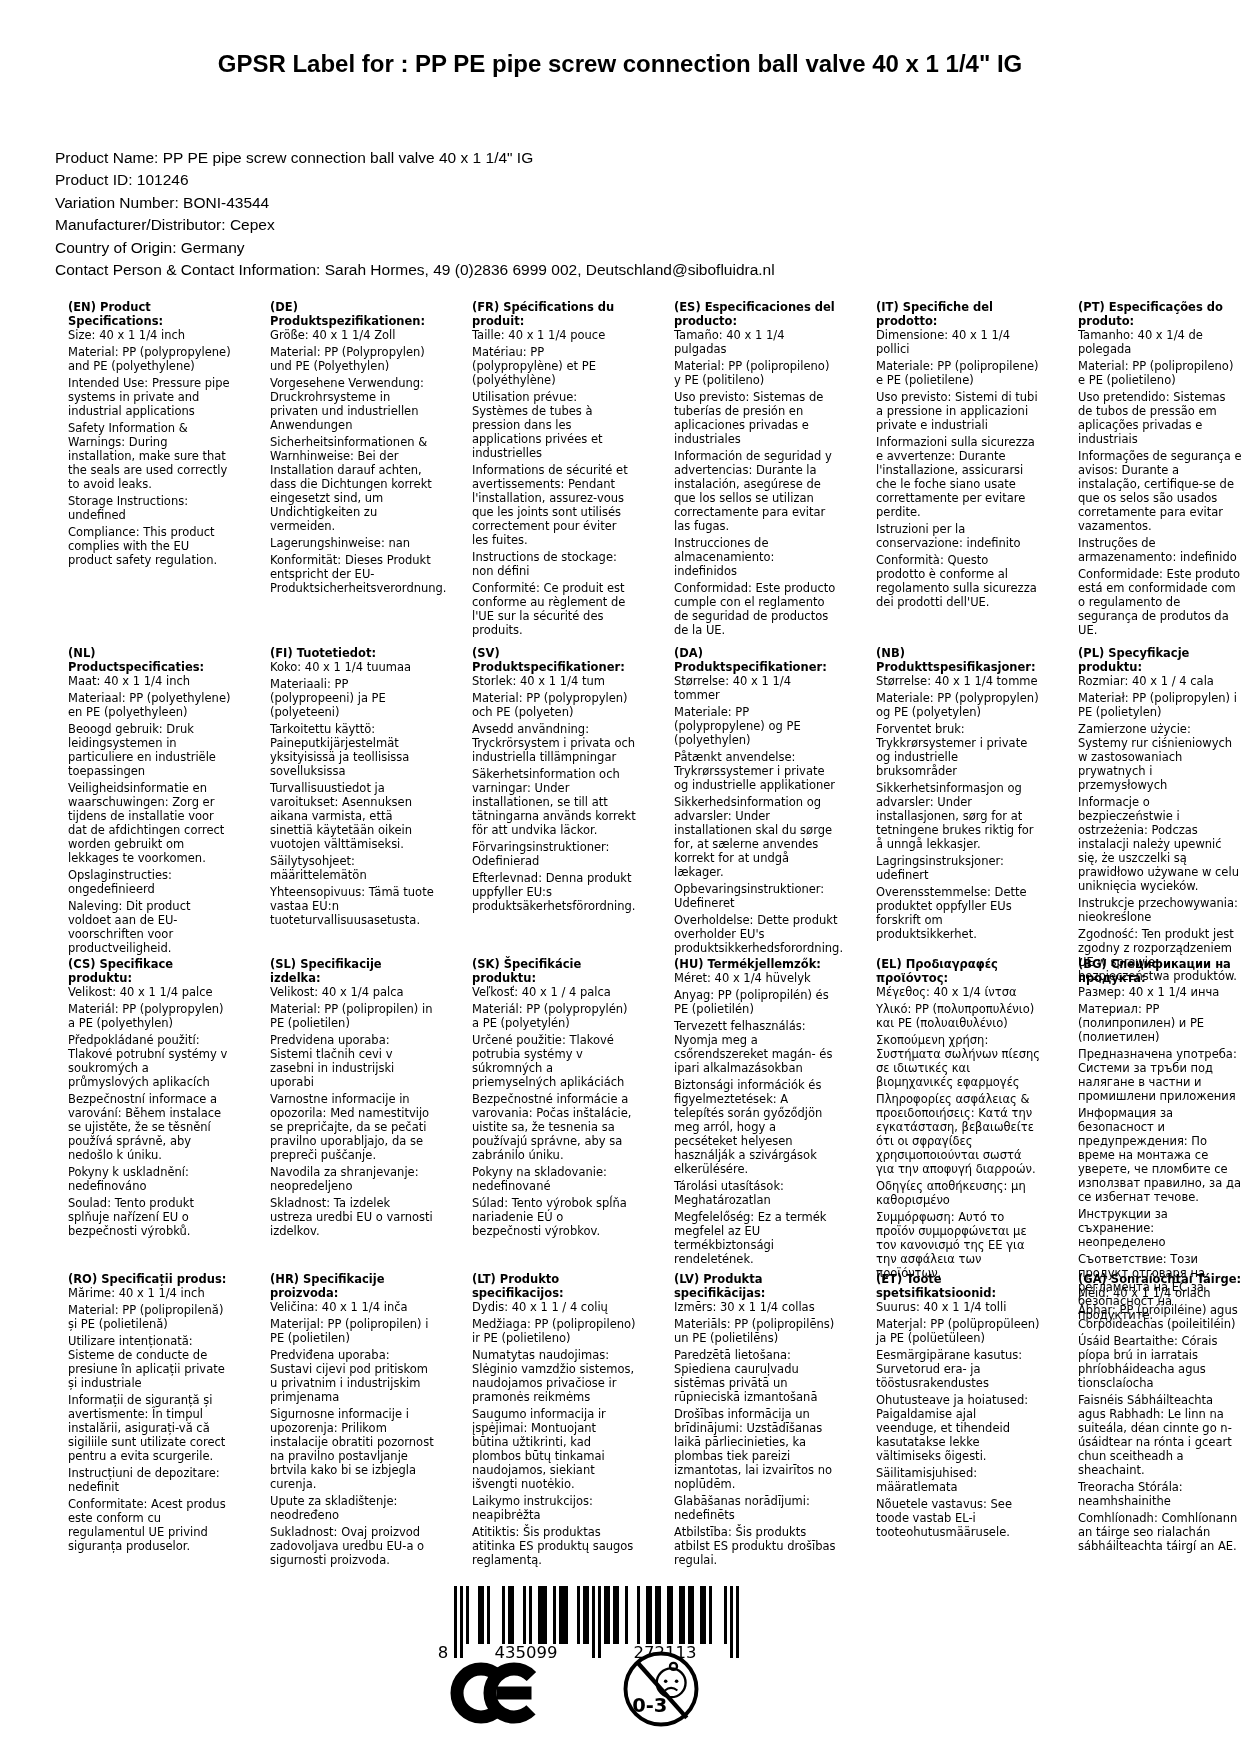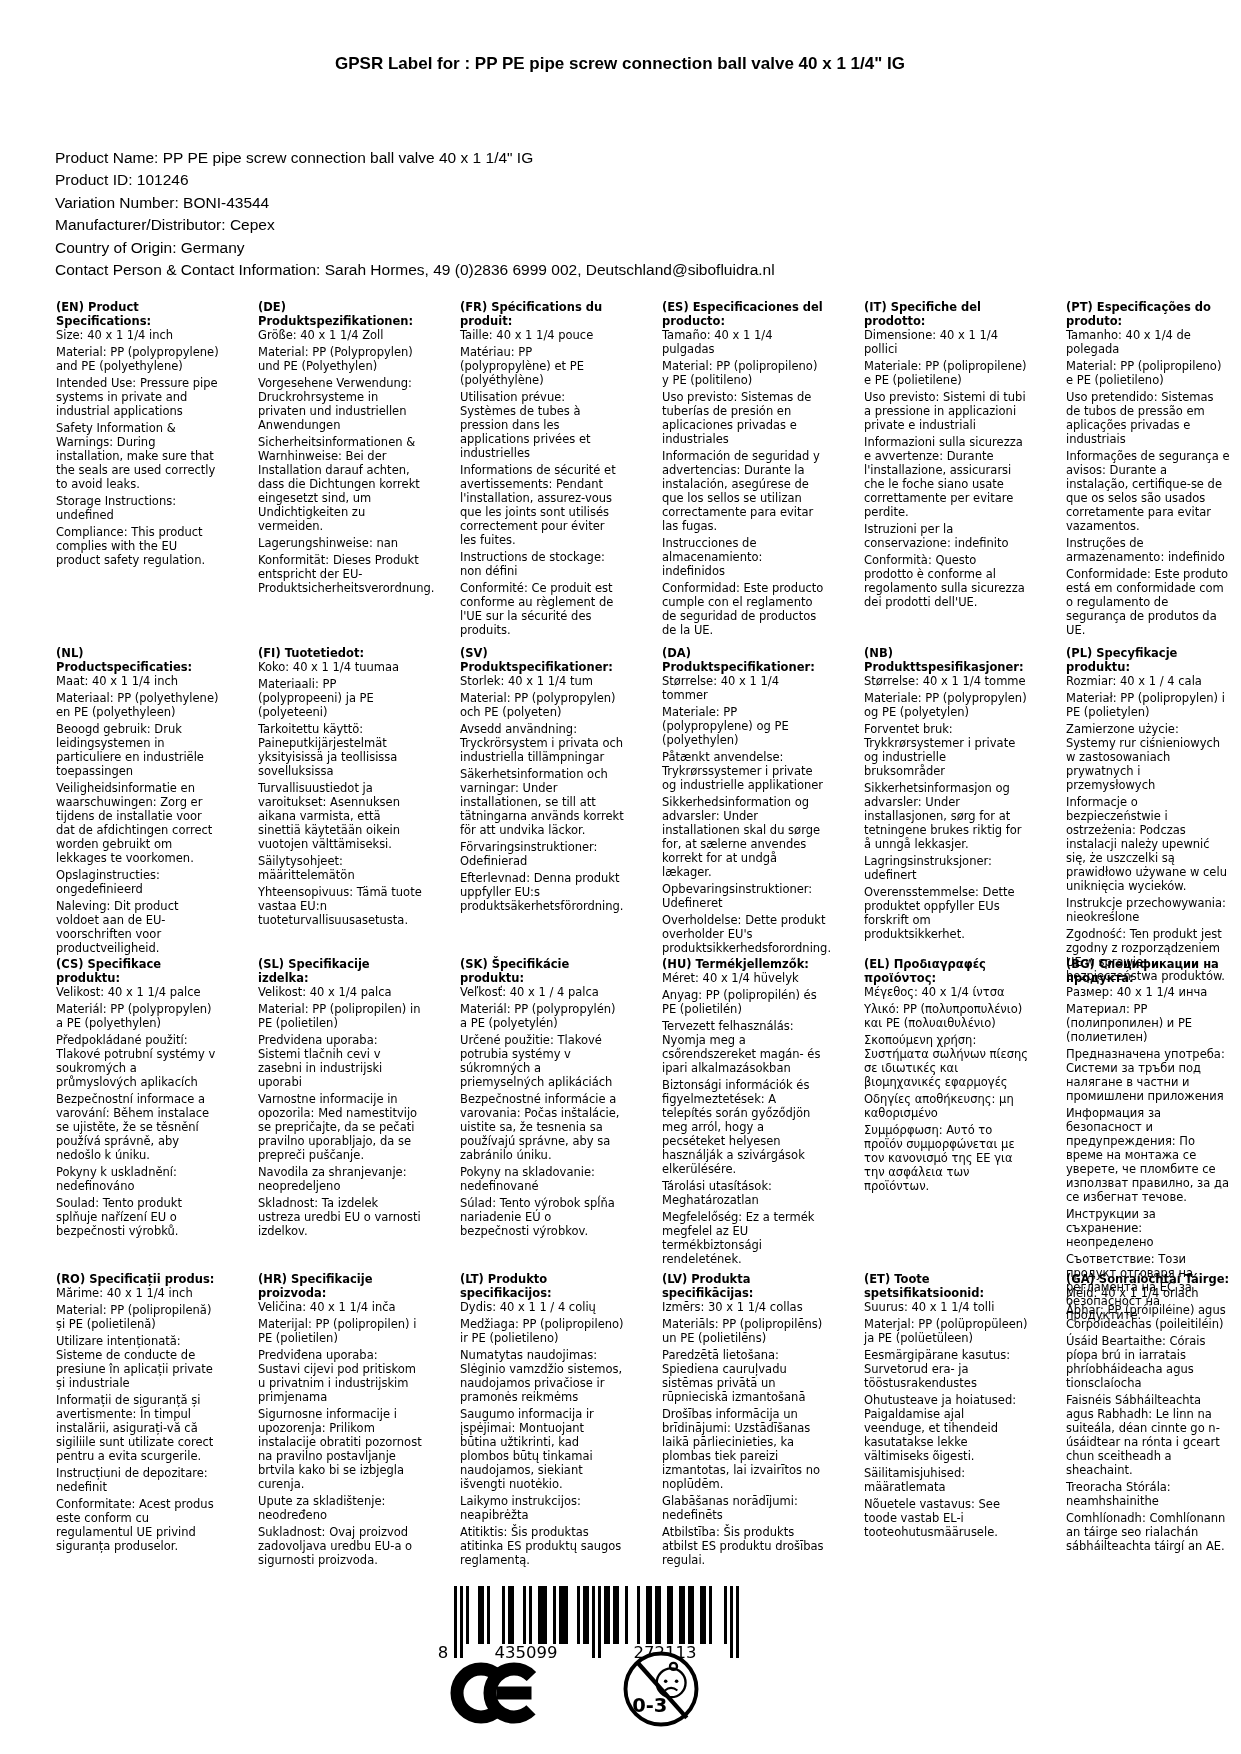--- a/index.html
+++ b/index.html
@@ -4,29 +4,29 @@
 <style>
   html,body { margin:0; padding:0; background:#888; }
   .page {
     position:relative; width:1241px; height:1754px; margin:0 auto;
     background:#ffffff; color:#000;
     font-family:"DejaVu Sans", sans-serif; overflow:hidden;
   }
   .title {
     position:absolute; top:46px; left:180px; width:880px;
     text-align:center; font-family:"Liberation Sans", sans-serif;
-    font-weight:bold; font-size:17px; line-height:36px; color:#000;
+    font-weight:bold; font-size:24px; line-height:36px; color:#000;
   }
   .info { position:absolute; left:55px; top:147px;
     font-family:"Liberation Sans", sans-serif; font-size:15.5px; line-height:22.4px; }
   .info-line { white-space:nowrap; }
   .info-label { font-weight:normal; }
   .info-value { font-weight:normal; }
   .spec-row {
-    position:absolute; left:56px; width:1150px;
+    position:absolute; left:68px; width:1150px;
     display:grid; grid-template-columns:repeat(6,164px); column-gap:31px;gap:38px;
   }
   .row1 { top:300px; } .row2 { top:646px; } .row3 { top:957px; } .row4 { top:1272px; }
   .spec-block { font-size:11.5px; line-height:14px; }
   .spec-heading { font-weight:bold; font-size:11.5px; }
   .spec-item { margin:0 0 3px 0; }
   .barcode { position:absolute; left:432px; top:1586px; }
   .barcode svg rect { fill:#000; }
   .ce-mark { position:absolute; left:450px; top:1662px; }
   .age-mark { position:absolute; left:622px; top:1650px; }
@@ -212,20 +212,21 @@
         <p class="spec-item">Tervezett felhasználás: Nyomja meg a csőrendszereket magán- és ipari alkalmazásokban</p>
         <p class="spec-item">Biztonsági információk és figyelmeztetések: A telepítés során győződjön meg arról, hogy a pecséteket helyesen használják a szivárgások elkerülésére.</p>
         <p class="spec-item">Tárolási utasítások: Meghatározatlan</p>
         <p class="spec-item">Megfelelőség: Ez a termék megfelel az EU termékbiztonsági rendeletének.</p>
       </div>
       <div class="spec-block">
         <div class="spec-heading">(EL) Προδιαγραφές προϊόντος:</div>
         <p class="spec-item">Μέγεθος: 40 x 1/4 ίντσα</p>
         <p class="spec-item">Υλικό: PP (πολυπροπυλένιο) και PE (πολυαιθυλένιο)</p>
         <p class="spec-item">Σκοπούμενη χρήση: Συστήματα σωλήνων πίεσης σε ιδιωτικές και βιομηχανικές εφαρμογές</p>
+        <p class="spec-item">Πληροφορίες ασφάλειας &amp; προειδοποιήσεις: Κατά την εγκατάσταση, βεβαιωθείτε ότι οι σφραγίδες χρησιμοποιούνται σωστά για την αποφυγή διαρροών.</p>
         <p class="spec-item">Οδηγίες αποθήκευσης: μη καθορισμένο</p>
         <p class="spec-item">Συμμόρφωση: Αυτό το προϊόν συμμορφώνεται με τον κανονισμό της ΕΕ για την ασφάλεια των προϊόντων.</p>
       </div>
       <div class="spec-block">
         <div class="spec-heading">(BG) Спецификации на продукта:</div>
         <p class="spec-item">Размер: 40 x 1 1/4 инча</p>
         <p class="spec-item">Материал: PP (полипропилен) и PE (полиетилен)</p>
         <p class="spec-item">Предназначена употреба: Системи за тръби под налягане в частни и промишлени приложения</p>
         <p class="spec-item">Информация за безопасност и предупреждения: По време на монтажа се уверете, че пломбите се използват правилно, за да се избегнат течове.</p>
         <p class="spec-item">Инструкции за съхранение: неопределено</p>

